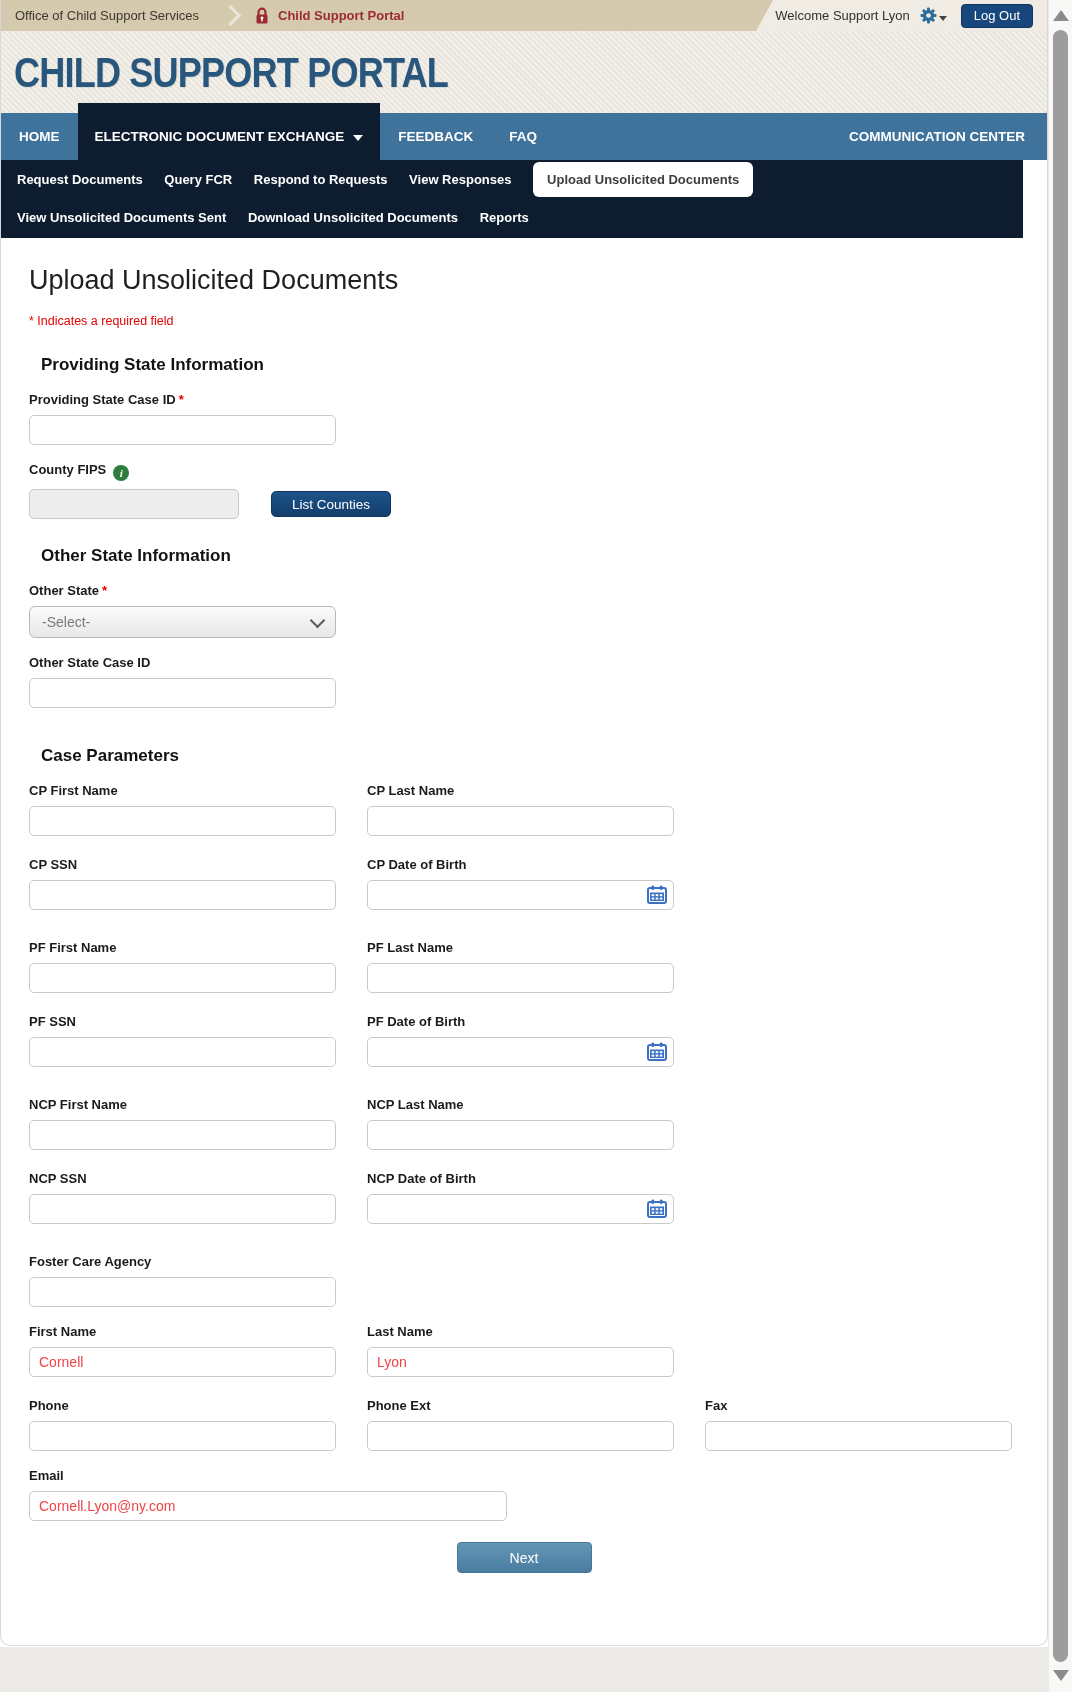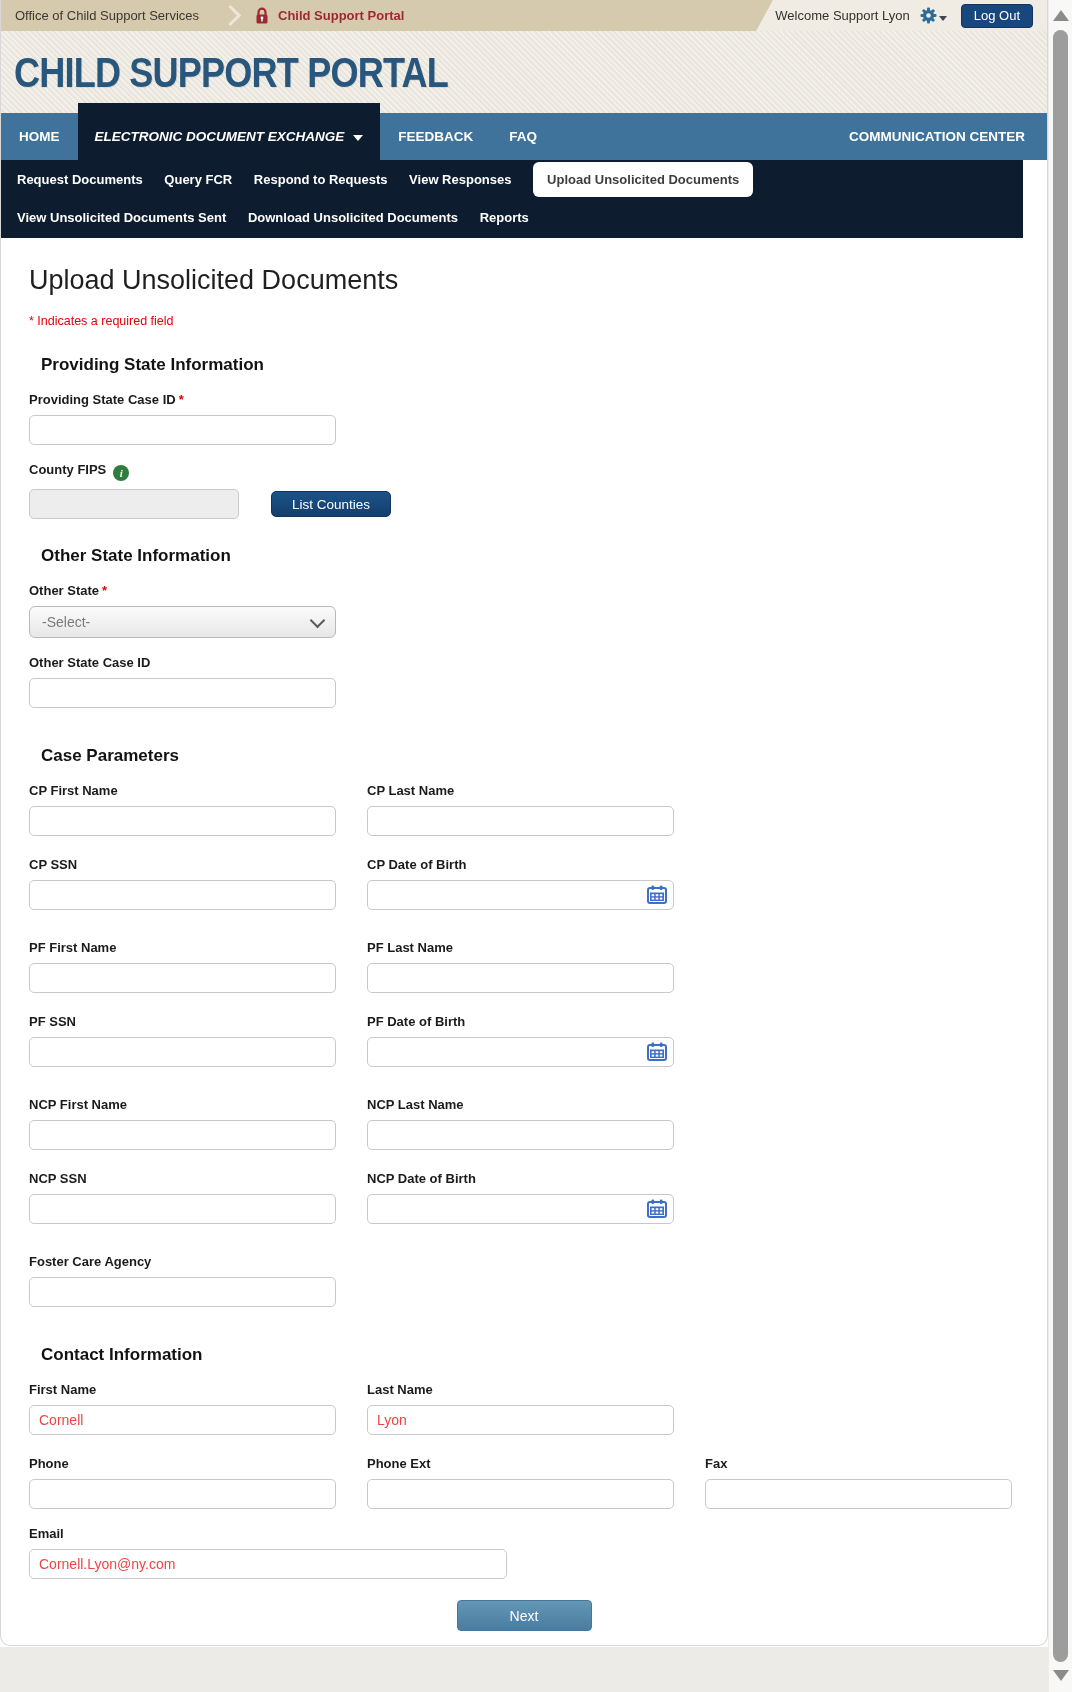--- a/index.html
+++ b/index.html
@@ -34,21 +34,21 @@
   .logo-band{height:82px;background:#ece8df;display:flex;align-items:center;
     background-image:repeating-linear-gradient(45deg,rgba(255,255,255,.35) 0 2px,rgba(0,0,0,.012) 2px 4px);}
   .logo-text{font-size:43px;font-weight:700;color:#28567c;letter-spacing:-1px;
     transform:scaleX(.84);transform-origin:left center;margin-left:13px;white-space:nowrap;
     text-shadow:1px 1px 0 rgba(0,0,0,.07);}
   
   .mainnav{height:47px;background:#40739b;display:flex;align-items:center;overflow:visible;
     font-size:13.5px;font-weight:700;color:#fff;}
   .nav-item{height:47px;display:flex;align-items:center;padding:0 18px;color:#fff;text-decoration:none;cursor:pointer;}
   .nav-tab-active{height:54px;margin-top:-7px;background:#0d1c2e;display:flex;align-items:center;
-    padding:7px 17px 0;gap:9px;color:#fff;text-decoration:none;cursor:pointer;font-style:italic;}
+    padding:7px 17px 0;gap:9px;color:#fff;text-decoration:none;cursor:pointer;}
   .nav-caret{width:0;height:0;border-left:5px solid transparent;border-right:5px solid transparent;
     border-top:6px solid #fff;margin-top:2px;}
   .nav-right{margin-left:auto;height:47px;display:flex;align-items:center;padding-right:22px;
     color:#fff;text-decoration:none;cursor:pointer;}
   
   .subnav{background:#0d1c2e;width:1048px;box-sizing:border-box;padding:1px 26px 1px 16px;
     line-height:38px;font-size:13px;font-weight:600;max-width:1022px;}
   .subnav a{color:#fff;text-decoration:none;margin-right:18px;cursor:pointer;white-space:nowrap;}
   .subnav a.can-wrap{white-space:normal;}
   .subnav a.active{background:#fff;color:#3e3e3e;border-radius:6px;padding:10px 14px;}
@@ -325,21 +325,20 @@
       </div>
     </div>
 
     <div class="row group-gap">
       <div class="col">
         <label class="flabel">Foster Care Agency</label>
         <input class="txt" type="text" style="">
       </div>
     </div>
 
-    <h2 class="sec-h big-gap">Contact Information</h2>
 
     <div class="row field">
       <div class="col">
         <label class="flabel">First Name</label>
         <input class="txt" type="text" value="Cornell" style="">
       </div>
       <div class="col">
         <label class="flabel">Last Name</label>
         <input class="txt" type="text" value="Lyon" style="">
       </div>

